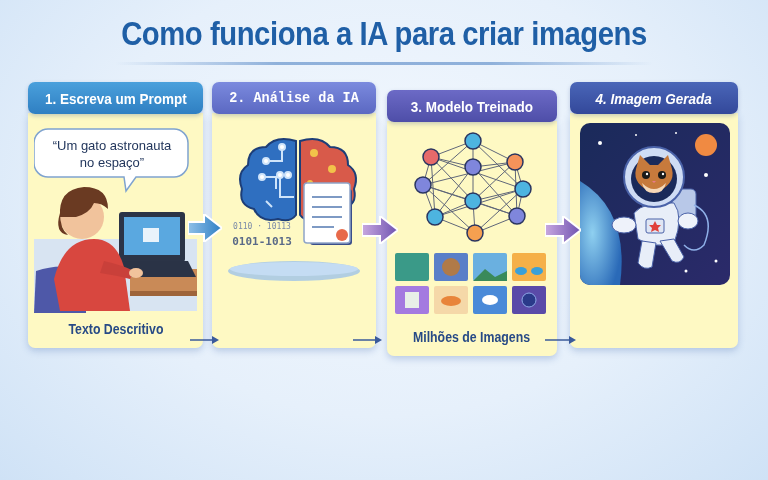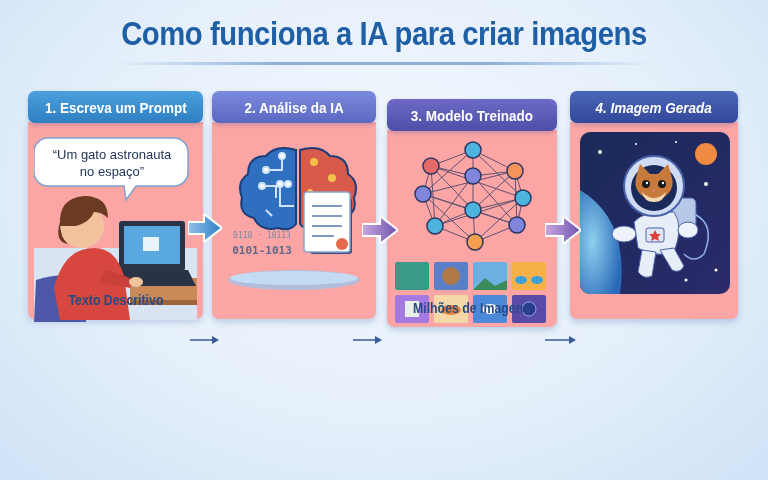--- a/index.html
+++ b/index.html
@@ -16,34 +16,34 @@
     color: #1f5fa6;
     letter-spacing: -0.5px;
     transform: scaleX(0.86);
   }
   .title-rule {
     position: absolute; left: 115px; right: 115px; top: 62px; height: 3px;
     background: linear-gradient(90deg, rgba(120,160,210,0) 0%, rgba(120,160,210,0.8) 30%, rgba(120,160,210,0.8) 70%, rgba(120,160,210,0) 100%);
     border-radius: 2px;
   }
   .card {
-    position: absolute; top: 91px; height: 228px;
+    position: absolute; top: 82px; height: 266px;
   }
   .tab {
     position: absolute; left: 0; right: 0; top: 0; height: 32px;
     border-radius: 7px;
     color: #fff; font-weight: bold; font-size: 15px;
     display: flex; align-items: center; justify-content: center;
     box-shadow: 0 2px 4px rgba(40,70,140,0.25);
     z-index: 2;
   }
   .tab span { display: inline-block; transform: scaleX(0.9); white-space: nowrap; }
   .body {
     position: absolute; left: 0; right: 0; top: 31px; bottom: 0;
-    background: #fca5a5;
+    background: #fef9c3;
     border-radius: 0 0 7px 7px;
     box-shadow: 0 3px 7px rgba(60,100,170,0.28);
   }
   .caption {
     position: absolute; left: 0; right: 0; bottom: 8px; height: 22px;
     display: flex; align-items: center; justify-content: center;
     color: #274a86; font-size: 14px; font-weight: bold;
   }
   .caption span { display: inline-block; transform: scaleX(0.88); white-space: nowrap; }
   .illus { position: absolute; left: 6px; right: 6px; top: 8px; height: 196px; }
@@ -91,21 +91,21 @@
         <path d="M26 92 q0 16 8 22 q-14 -2 -8 -22 z" fill="#6a3a22"></path>
       </svg>
     </div>
     <div class="caption">
       <span>Texto Descritivo</span>
     </div>
   </div>
 </div>
 
 <div class="card" style="left:212px; width:164px;">
-  <div class="tab" style="background:linear-gradient(180deg,#7b8ade,#5b68c2);">
+  <div class="tab" style="background:linear-gradient(180deg,#7b8ade,#5b68c2);font-family:Liberation Mono, monospace;">
     <span>2. Análise da IA</span>
   </div>
   <div class="body">
     <div class="illus">
       <svg width="152" height="196" viewBox="0 0 152 196">
 
         <ellipse cx="76" cy="150" rx="66" ry="10" fill="#9fc3e8" opacity="0.8"></ellipse>
         <ellipse cx="76" cy="148" rx="64" ry="7" fill="#c4dcf3"></ellipse>
 
         <path d="M78 20 q-20 -6 -30 6 q-18 0 -18 18 q-12 8 -6 24 q-4 16 12 20 q6 14 24 10 q12 4 18 -4 z" fill="#2f6fc0" stroke="#1d3e78" stroke-width="2"></path>

